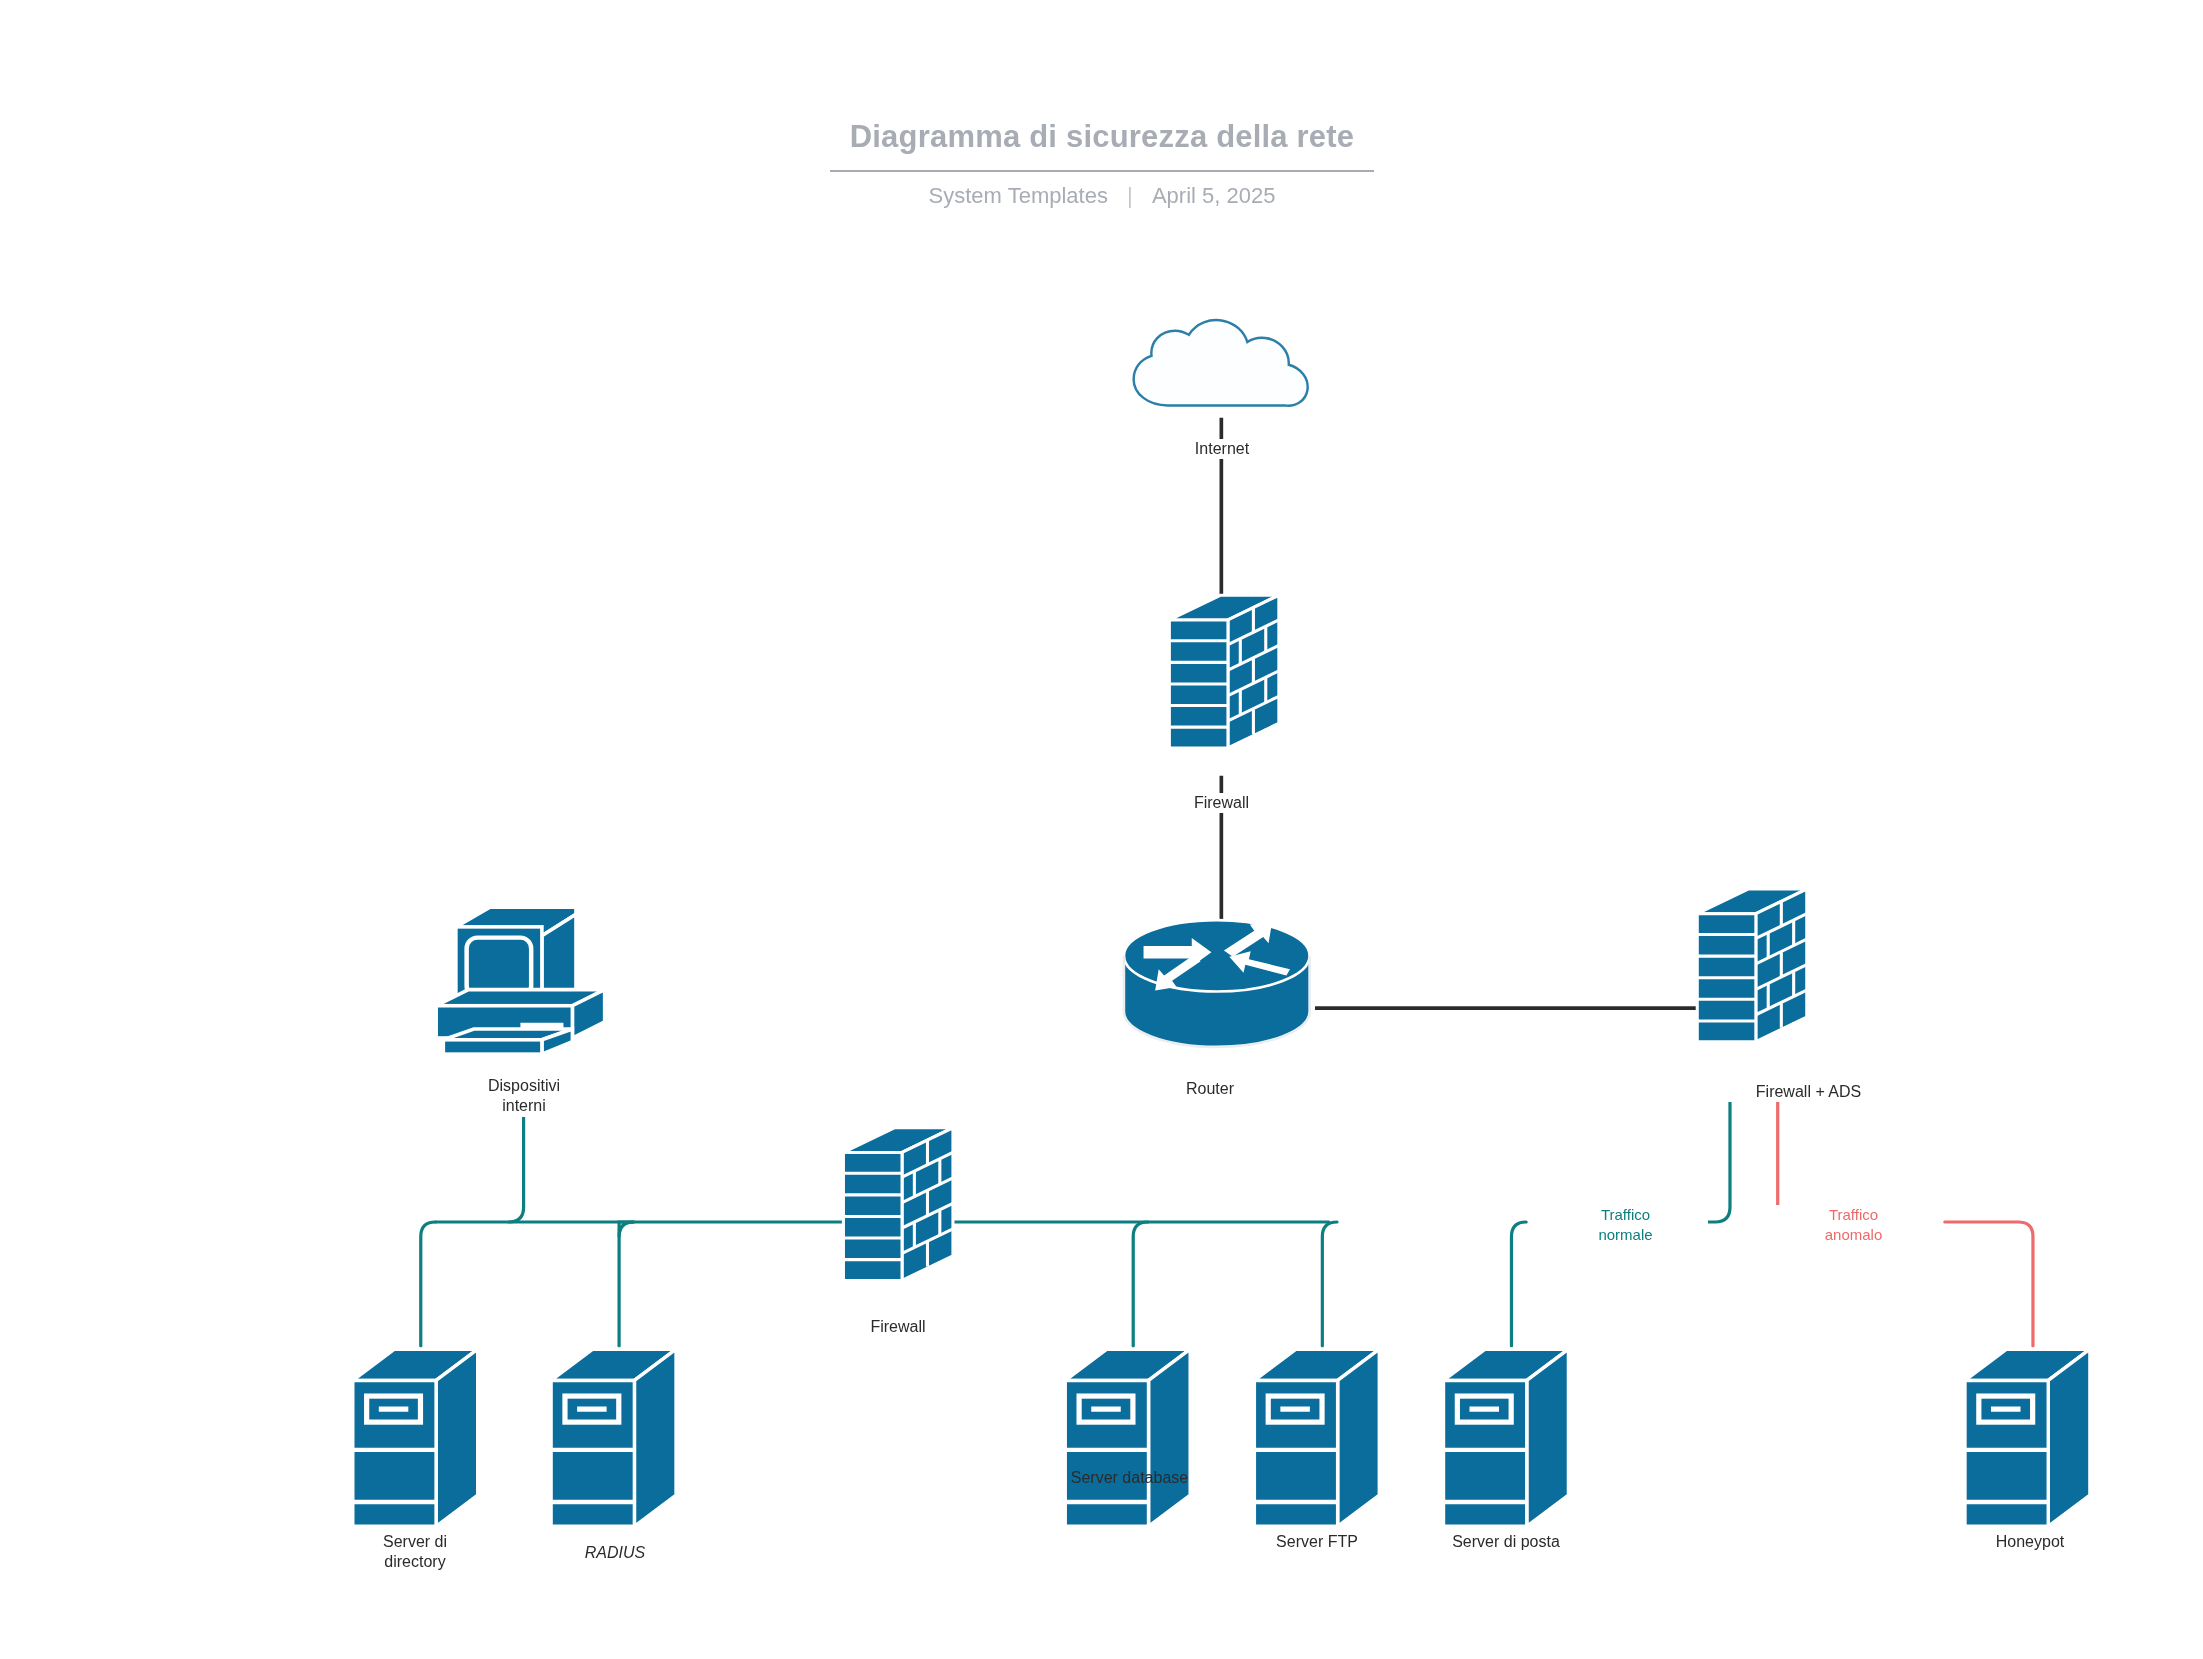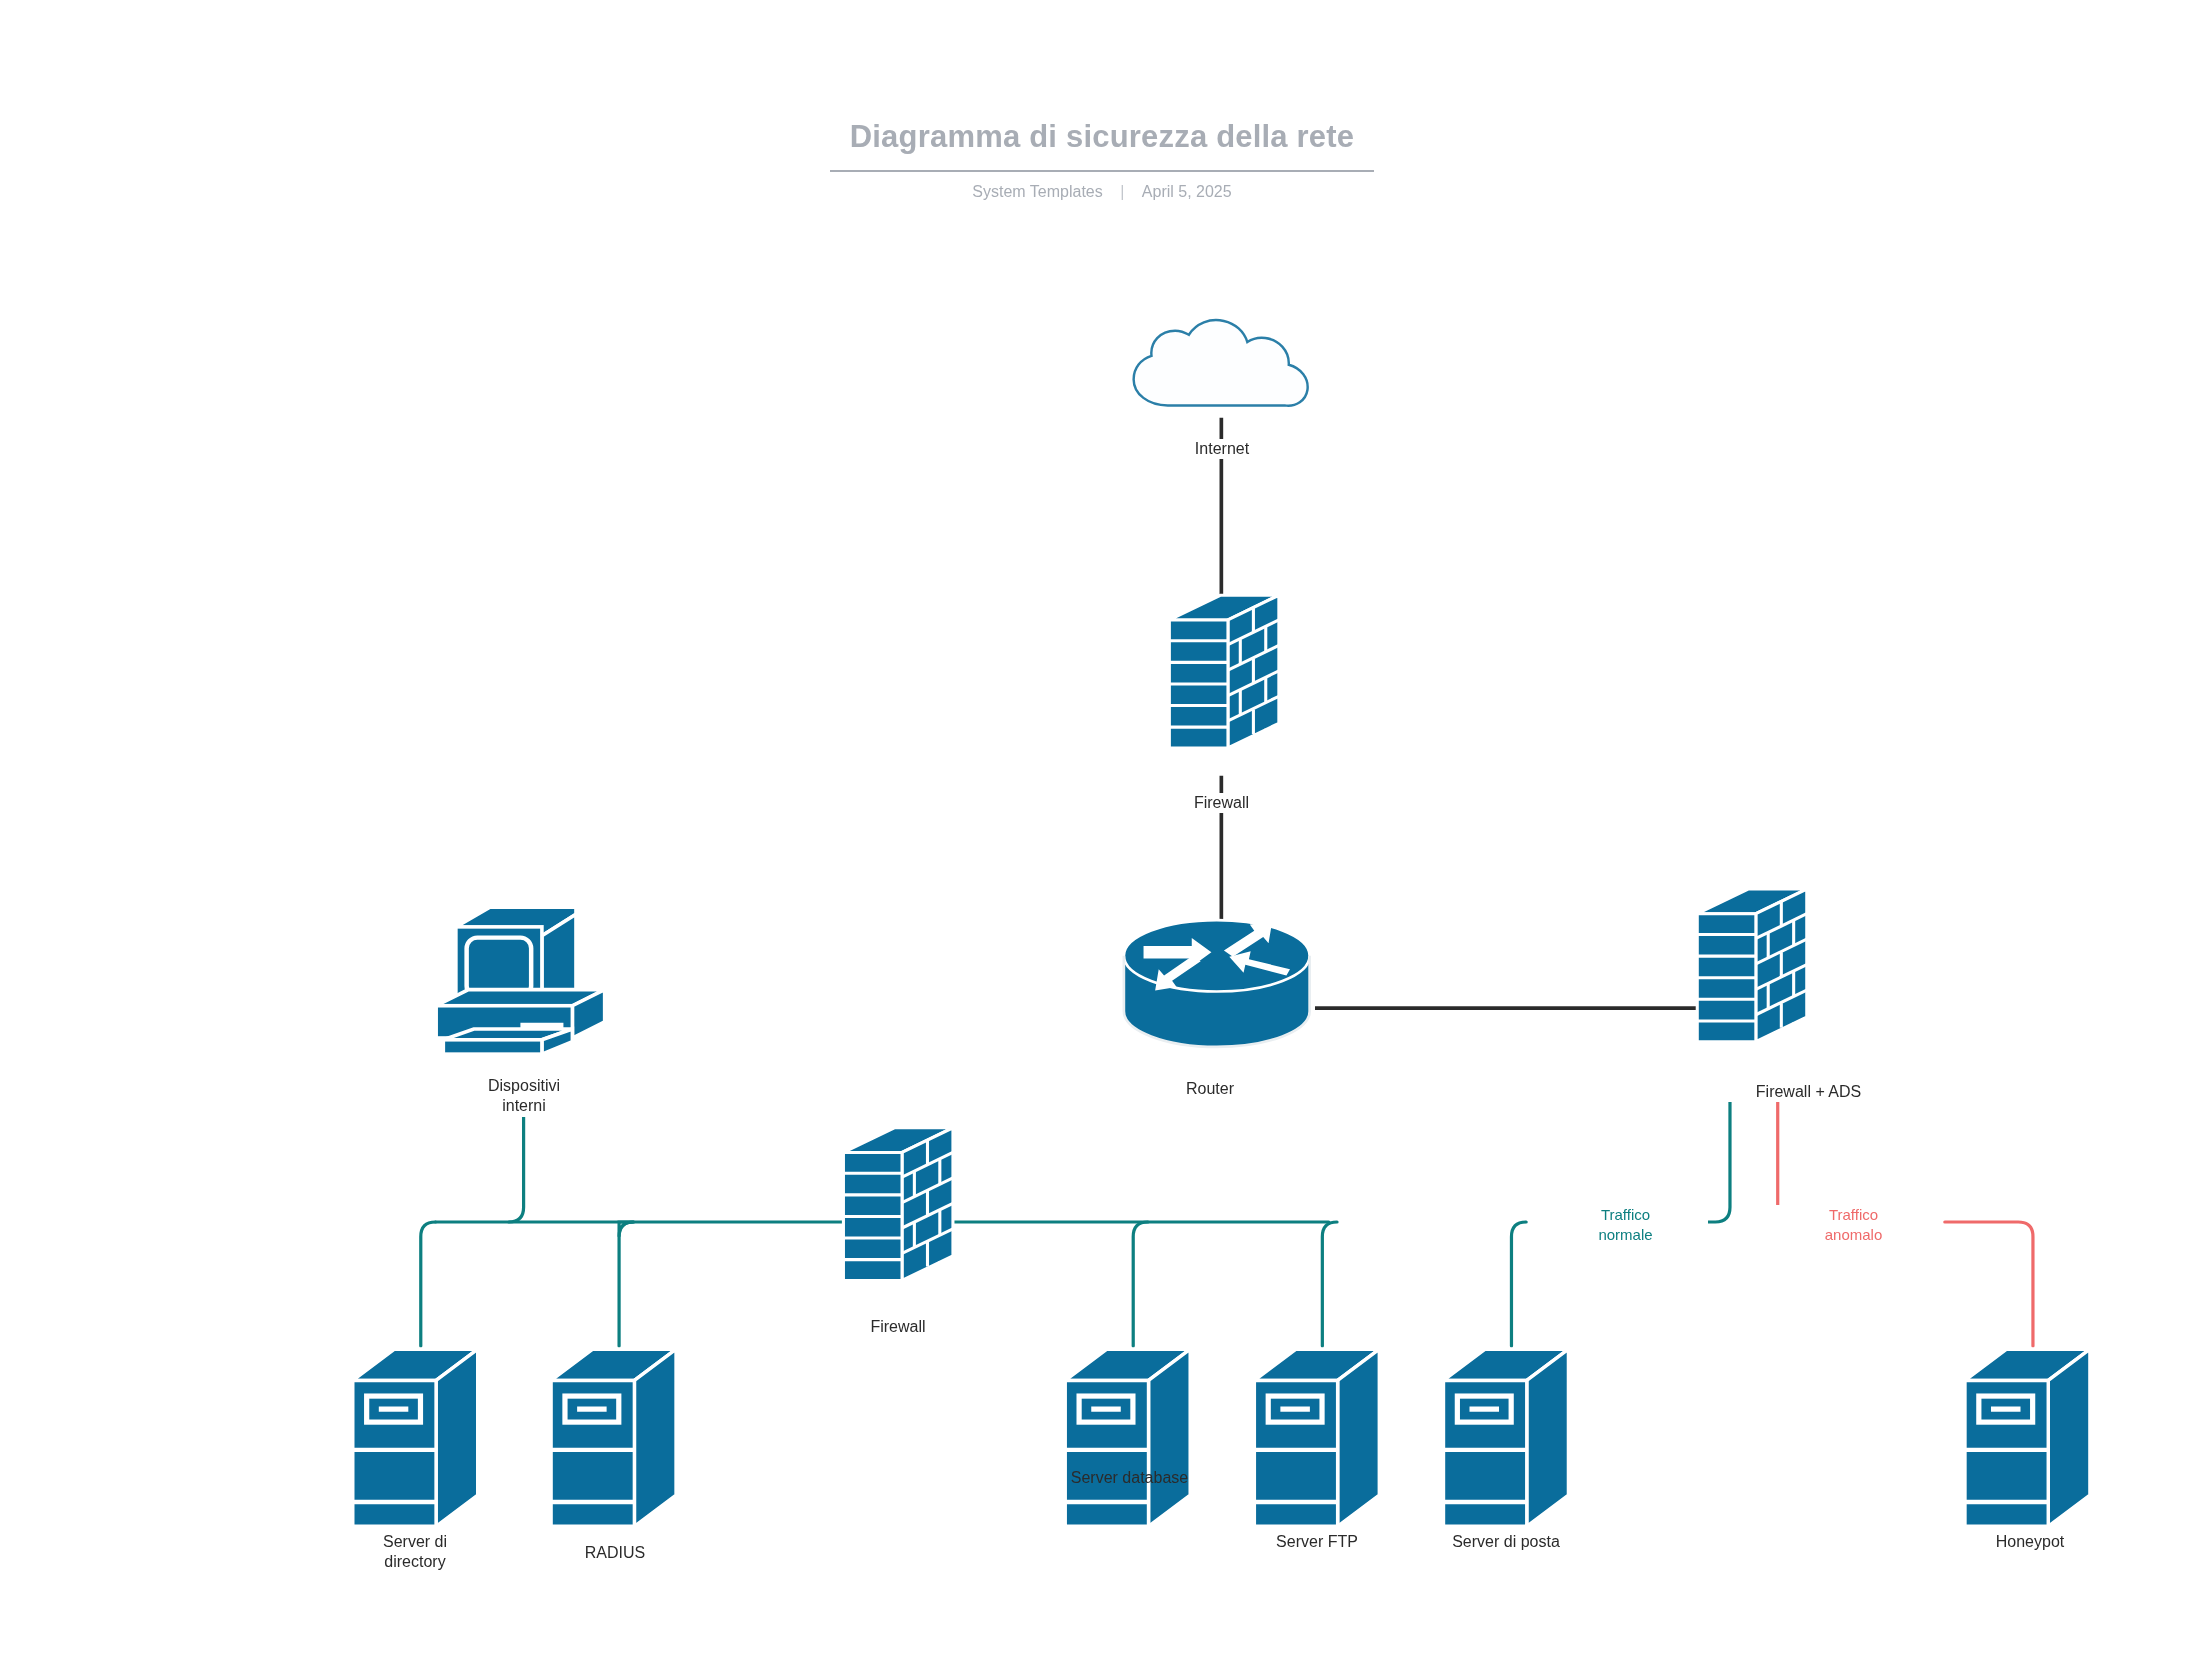--- a/index.html
+++ b/index.html
@@ -2,21 +2,21 @@
 <html style="font-size:14.7px"><head>
 <meta charset="utf-8">
 <style>
   html,body{margin:0;padding:0;background:#ffffff;}
   body{width:2204px;height:1659px;font-family:"Liberation Sans",sans-serif;overflow:hidden;}
   #stage{position:relative;width:2204px;height:1659px;background:#fff;}
   svg#canvas{position:absolute;left:0;top:0;width:2204px;height:1659px;}
   .hdr{position:absolute;width:100%;text-align:center;}
   #title-wrap{top:119px;}
   #title{font-size:31px;font-weight:bold;color:#a8adb5;letter-spacing:0.2px;display:inline-block;padding:0 20px 15px 20px;border-bottom:2.8px solid #a8adb5;}
-  #subtitle-wrap{top:182px;color:#a8adb5;font-size:16px;}
+  #subtitle-wrap{top:182px;color:#a8adb5;font-size:22px;}
   #subtitle-wrap span{vertical-align:middle;}
   .sep{display:inline-block;margin:0 13px;color:#c3c7cd;}
   .nlabel{position:absolute;text-align:center;font-size:16px;color:#2b2b2b;line-height:1.28;white-space:pre-line;}
   .tlabel{position:absolute;text-align:center;font-size:15px;line-height:1.3;white-space:pre-line;}
   .t-normal{color:#0d7f80;}
   .t-anom{color:#ef6a6a;}
   .lblbg{background:#fff;}
 </style>
 </head>
 <body>
@@ -182,21 +182,21 @@
   <div class="nlabel lblbg" style="left:1680px;top:1082px;width:257px;">Firewall + ADS</div>
 
   <div class="nlabel lblbg" style="left:432px;top:1076px;width:184px;">Dispositivi
 interni</div>
 
   <div class="nlabel" style="left:808px;top:1317px;width:180px;">Firewall</div>
 
   <div class="nlabel" style="left:323px;top:1532px;width:184px;">Server di
 directory</div>
 
-  <div class="nlabel" style="left:523px;top:1543px;width:184px;">RADIUS</div>
+  <div class="nlabel" style="left:523px;top:1543px;width:184px;font-style:italic;">RADIUS</div>
 
   <div class="nlabel" style="left:1032px;top:1468px;width:195px;">Server database</div>
 
   <div class="nlabel" style="left:1227px;top:1532px;width:180px;">Server FTP</div>
 
   <div class="nlabel" style="left:1407px;top:1532px;width:198px;">Server di posta</div>
 
   <div class="nlabel" style="left:1938px;top:1532px;width:184px;">Honeypot</div>
 
   <div class="tlabel t-normal lblbg" style="left:1543px;top:1205px;width:165px;">Traffico

